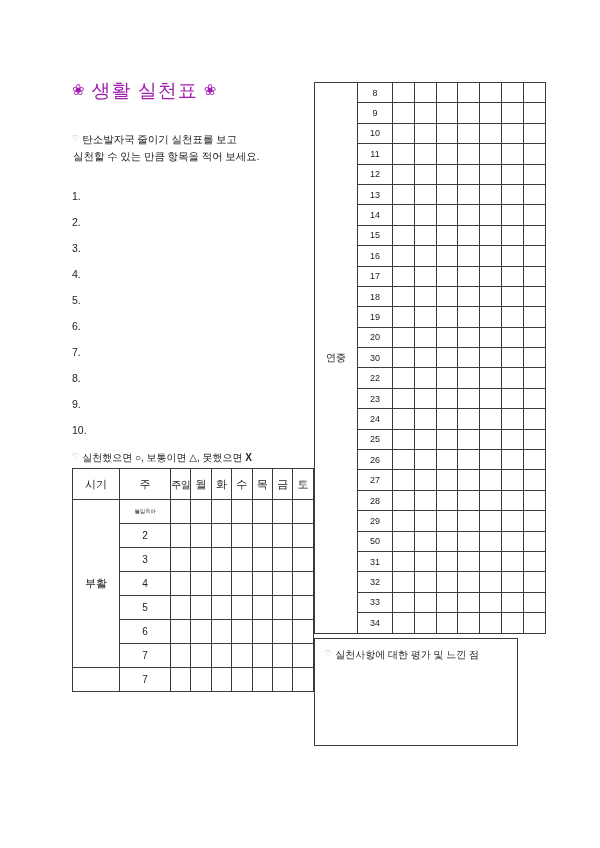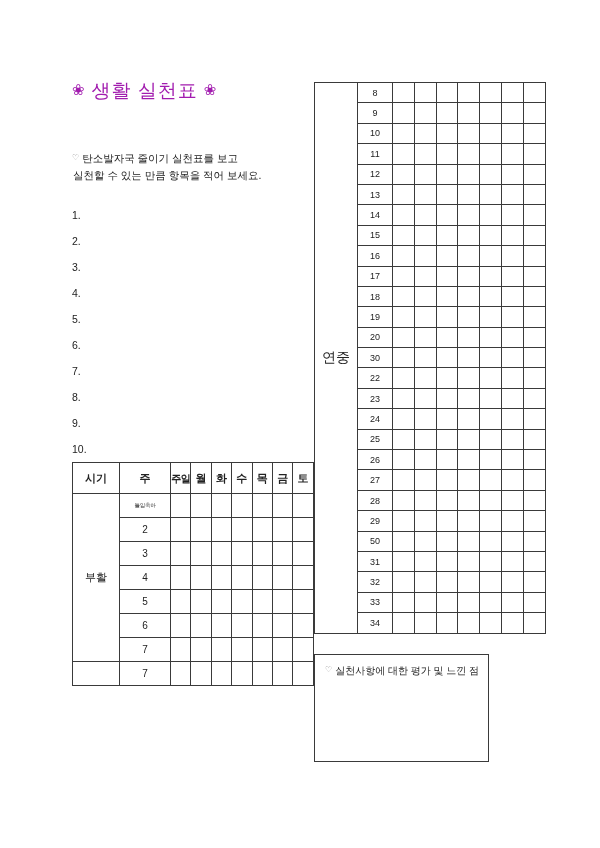--- a/index.html
+++ b/index.html
@@ -58,22 +58,23 @@
     color: #999;
     font-size: 8px;
     margin-right: 3px;
     vertical-align: 2px;
   }
 
   .instructions {
     font-size: 10.5px;
     line-height: 17px;
     color: #222;
-    margin-top: 45px;
+    margin-top: 26px;
     margin-bottom: 18px;
+    font-family: Liberation Serif, serif;
   }
   .instructions .l2 { display:block; padding-left: 1px; }
 
   .numbered-list {
     list-style: none;
     margin: 0;
     padding: 0;
   }
   .numbered-list li {
     font-size: 10.5px;
@@ -106,21 +107,20 @@
     background: #fff;
   }
 
   
   #practice-table {
     width: 232px;
   }
   #practice-table th {
     height: 30px;
     font-size: 11px;
-    font-weight: bold;
   }
   #practice-table td {
     height: 23px;
     font-size: 10px;
   }
   #practice-table .col-period { width: 46px; }
   #practice-table .col-week   { width: 50px; }
   #practice-table .col-day    { width: 19.4px; }
   #practice-table .hdr-sun {
     font-size: 10px;
@@ -148,35 +148,34 @@
     width: 222px;
   }
   #ordinary-table td {
     height: 19.4px;
     font-size: 9px;
   }
   #ordinary-table .col-label { width: 42px; }
   #ordinary-table .col-num   { width: 34px; }
   #ordinary-table .col-day   { width: 20.8px; }
   #ordinary-table .label-cell {
-    font-size: 14px;
+    font-size: 10px;
     color: #222;
   }
 
   
   .reflection {
     position: absolute;
     left: 314px;
     top: 638px;
-    width: 175px;
+    width: 204px;
     height: 108px;
     border: 1px solid #3a3a3a;
     background: #fff;
     box-sizing: border-box;
-    margin-top: 16px;
   }
   .reflection-label {
     font-size: 10px;
     color: #222;
     padding: 9px 0 0 10px;
     white-space: nowrap;
   }
 </style>
 </head>
 <body>
@@ -202,20 +201,23 @@
       <li>3.</li>
       <li>4.</li>
       <li>5.</li>
       <li>6.</li>
       <li>7.</li>
       <li>8.</li>
       <li>9.</li>
       <li>10.</li>
     </ol>
 
+    <div class="legend">
+      <span class="bullet">♡</span><span>실천했으면 ○, 보통이면 △, 못했으면 </span><span class="x-mark">X</span>
+    </div>
 
     <table class="grid" id="practice-table">
       <thead>
         <tr>
           <th class="col-period">시기</th>
           <th class="col-week">주</th>
           <th class="col-day hdr-sun">주일</th>
           <th class="col-day">월</th>
           <th class="col-day">화</th>
           <th class="col-day">수</th>

